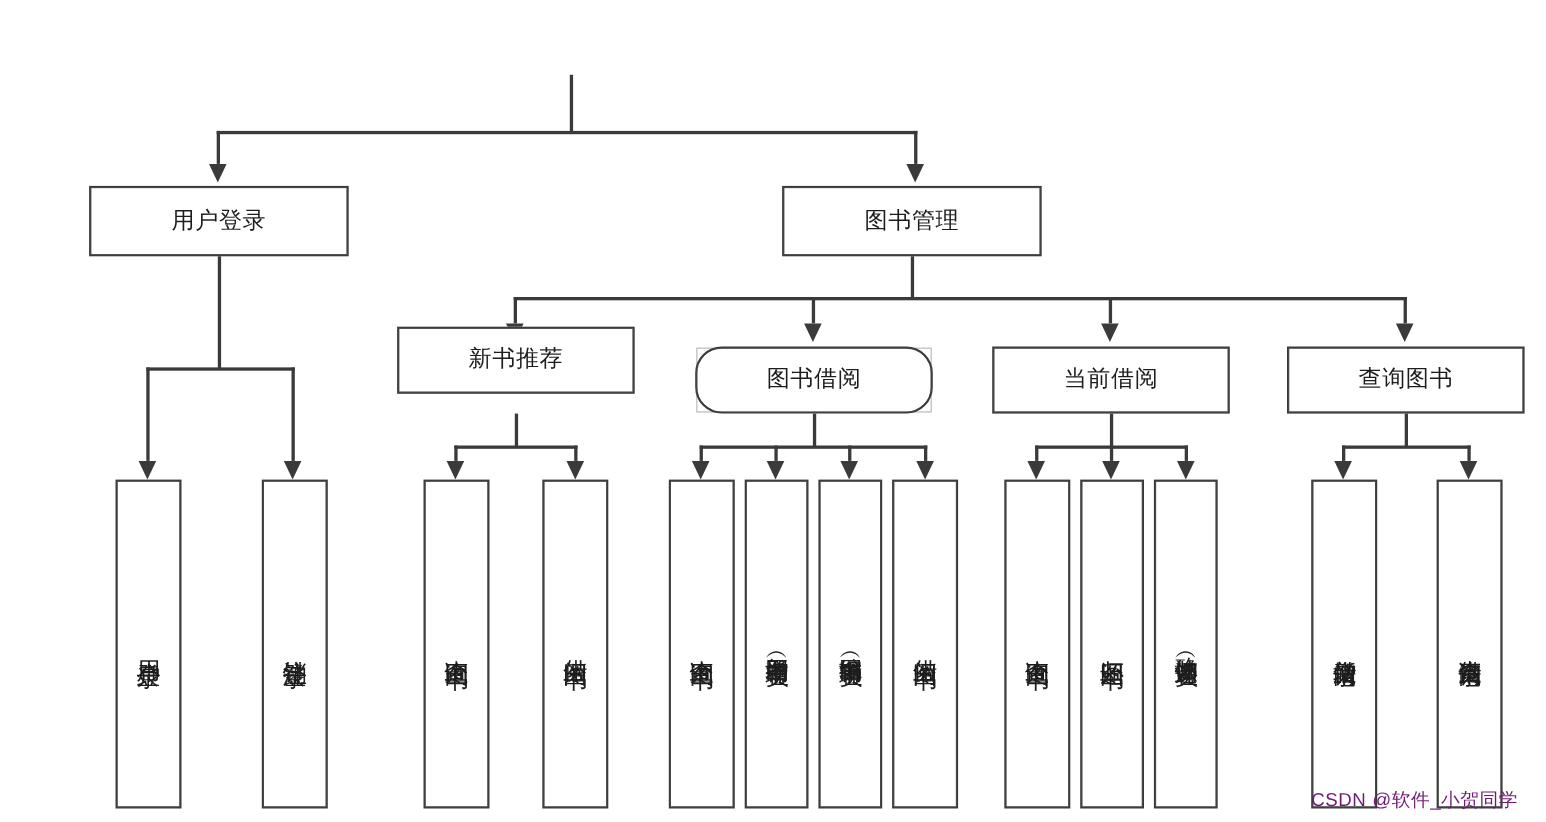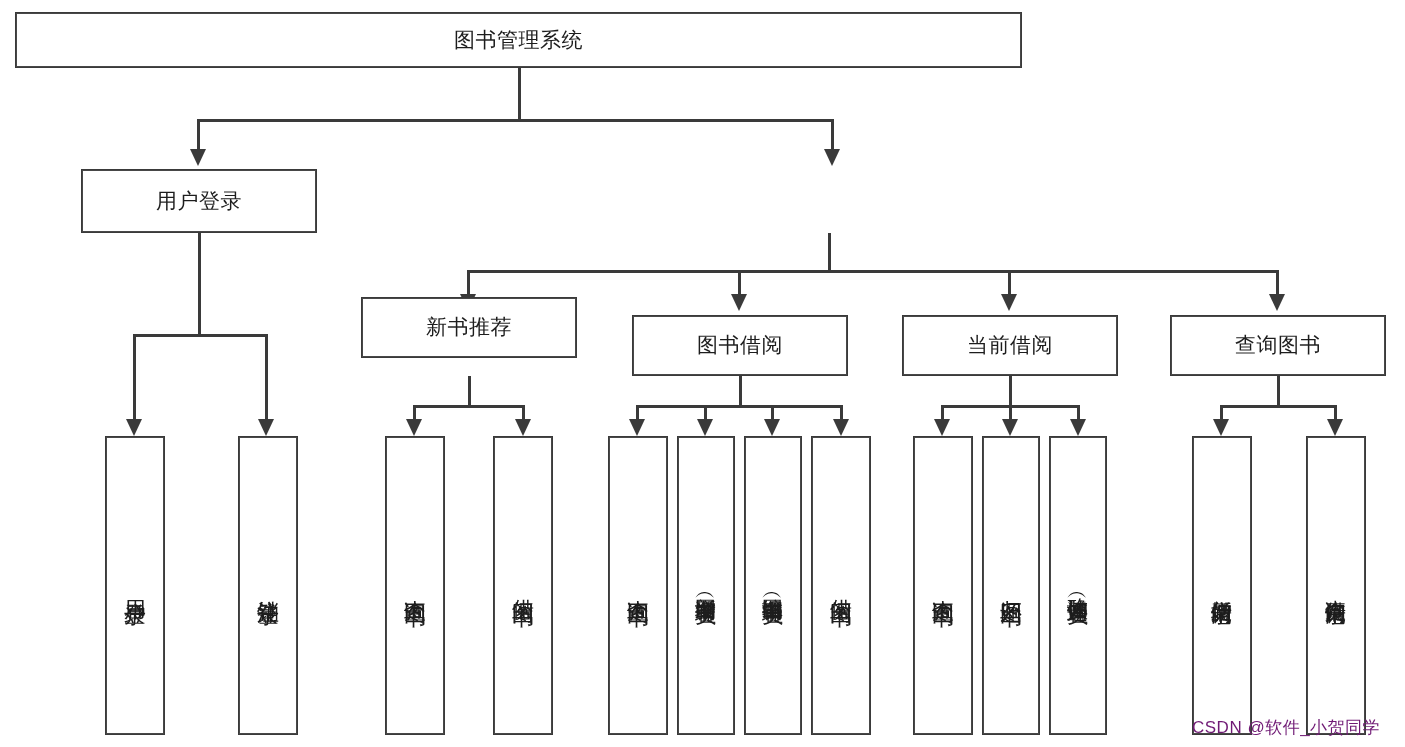--- a/index.html
+++ b/index.html
@@ -62,33 +62,33 @@
     letter-spacing:.5px;
     white-space:nowrap;
     user-select:none;
   }
 </style>
 </head>
 <body>
 
 <div id="canvas">
 
-  <div class="node" style="left:15px;top:12px;width:1007px;height:56px;">
-    <span class="lbl">图书管理系统</span>
-  </div>
 
   <div class="edge v" style="left:518px;top:68px;width:3px;height:52px;"></div>
   <div class="edge h" style="left:197px;top:119px;width:637px;height:3px;"></div>
   <div class="edge v" style="left:197px;top:119px;width:3px;height:30px;"></div>
   <div class="edge v" style="left:831px;top:119px;width:3px;height:30px;"></div>
   <div class="arrow" style="left:190px;top:149px;"></div>
   <div class="arrow" style="left:824px;top:149px;"></div>
 
   <div class="node" style="left:81px;top:169px;width:236px;height:64px;">
     <span class="lbl">用户登录</span>
+  </div>
+  <div class="node" style="left:711px;top:169px;width:236px;height:64px;">
+    <span class="lbl">图书管理</span>
   </div>
 
   <div class="edge v" style="left:198px;top:233px;width:3px;height:103px;"></div>
   <div class="edge h" style="left:133px;top:334px;width:135px;height:3px;"></div>
   <div class="edge v" style="left:133px;top:334px;width:3px;height:85px;"></div>
   <div class="edge v" style="left:265px;top:334px;width:3px;height:85px;"></div>
   <div class="arrow" style="left:126px;top:419px;"></div>
   <div class="arrow" style="left:258px;top:419px;"></div>
 
   <div class="edge v" style="left:828px;top:233px;width:3px;height:39px;"></div>
@@ -98,21 +98,21 @@
   <div class="edge v" style="left:1008px;top:270px;width:3px;height:24px;"></div>
   <div class="edge v" style="left:1276px;top:270px;width:3px;height:24px;"></div>
   <div class="arrow" style="left:460px;top:294px;"></div>
   <div class="arrow" style="left:731px;top:294px;"></div>
   <div class="arrow" style="left:1001px;top:294px;"></div>
   <div class="arrow" style="left:1269px;top:294px;"></div>
 
   <div class="node" style="left:361px;top:297px;width:216px;height:61px;">
     <span class="lbl">新书推荐</span>
   </div>
-  <div class="node" style="left:632px;top:315px;width:216px;height:61px;">
+  <div class="node" style="left:632px;top:315px;width:216px;height:61px;border-radius:24px;">
     <span class="lbl">图书借阅</span>
   </div>
   <div class="node" style="left:902px;top:315px;width:216px;height:61px;">
     <span class="lbl">当前借阅</span>
   </div>
   <div class="node" style="left:1170px;top:315px;width:216px;height:61px;">
     <span class="lbl">查询图书</span>
   </div>
 
   <div class="edge v" style="left:468px;top:376px;width:3px;height:31px;"></div>

